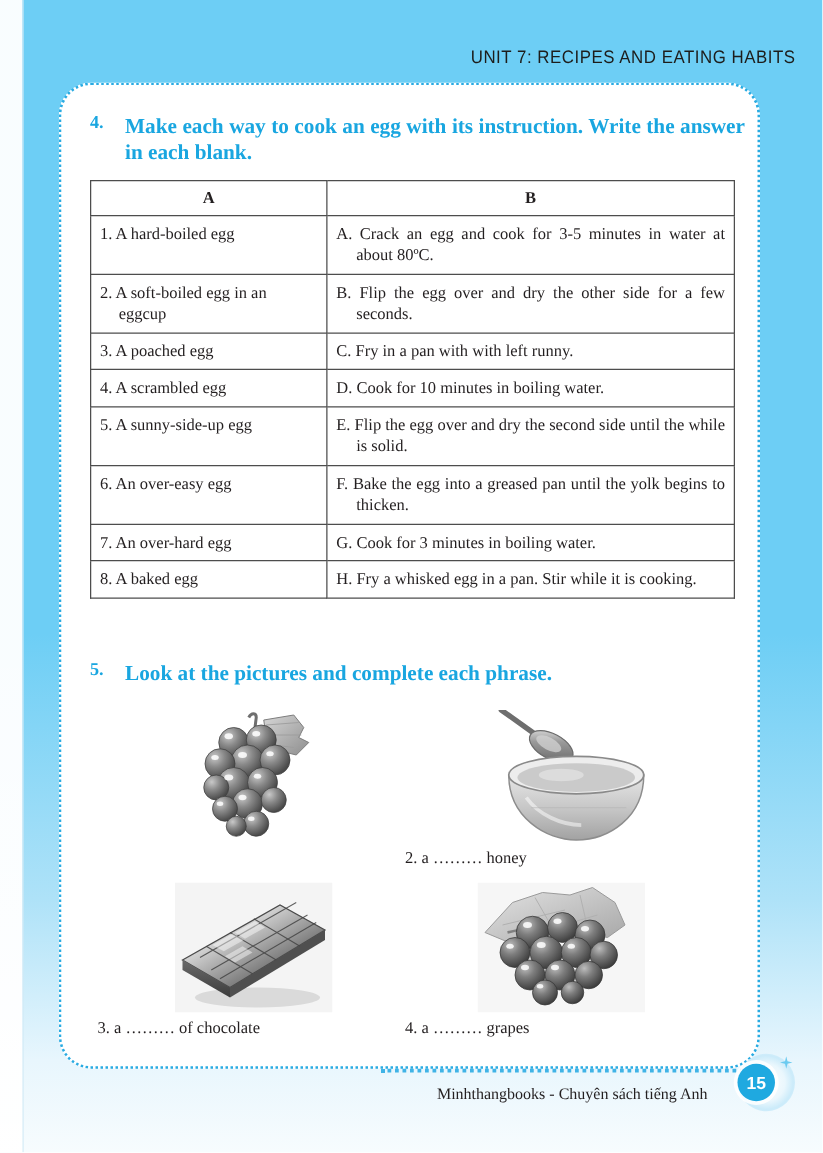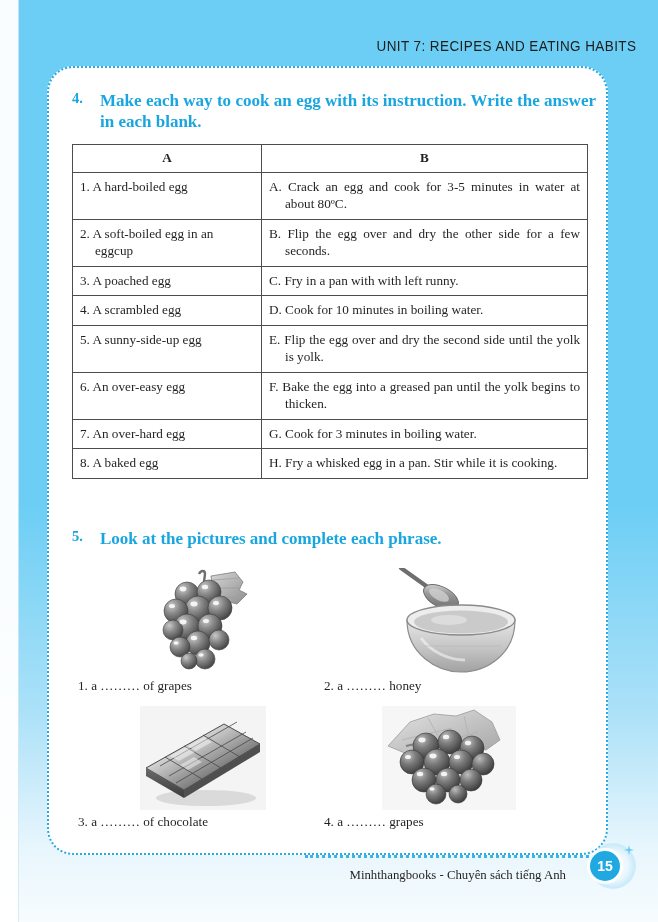--- a/index.html
+++ b/index.html
@@ -161,21 +161,21 @@
           </td>
         <td class="col-b">
             <div class="hang-b">D. Cook for 10 minutes in boiling water.</div>
           </td>
       </tr>
       <tr>
         <td class="col-a">
             <div class="hang">5. A sunny-side-up egg</div>
           </td>
         <td class="col-b">
-            <div class="hang-b">E. Flip the egg over and dry the second side until the yolk is yolk.</div>
+            <div class="hang-b">E. Flip the egg over and dry the second side until the while is solid.</div>
           </td>
       </tr>
       <tr>
         <td class="col-a">
             <div class="hang">6. An over-easy egg</div>
           </td>
         <td class="col-b">
             <div class="hang-b">F. Bake the egg into a greased pan until the yolk begins to thicken.</div>
           </td>
       </tr>
@@ -245,21 +245,20 @@
               <ellipse cx="29" cy="38" rx="3" ry="2"></ellipse>
               <ellipse cx="73" cy="35" rx="3" ry="2"></ellipse>
               <ellipse cx="40" cy="54" rx="3.6" ry="2.4"></ellipse>
               <ellipse cx="63" cy="53" rx="3" ry="2"></ellipse>
               <ellipse cx="51" cy="70" rx="3.2" ry="2.2"></ellipse>
               <ellipse cx="33" cy="75" rx="2.6" ry="1.8"></ellipse>
               <ellipse cx="58" cy="87" rx="2.6" ry="1.8"></ellipse>
             </g>
           </svg>
         </div>
-        <div class="cap">1. a ……… of grapes</div>
       </div>
 
       <div class="pic-cell right">
         <div class="pic-img">
           <svg width="168" height="106" viewBox="0 0 168 106">
             <defs>
               <linearGradient id="bowl" x1="0" y1="0" x2="0" y2="1">
                 <stop offset="0%" stop-color="#e6e6e6"></stop>
                 <stop offset="55%" stop-color="#c4c4c4"></stop>
                 <stop offset="100%" stop-color="#a2a2a2"></stop>

